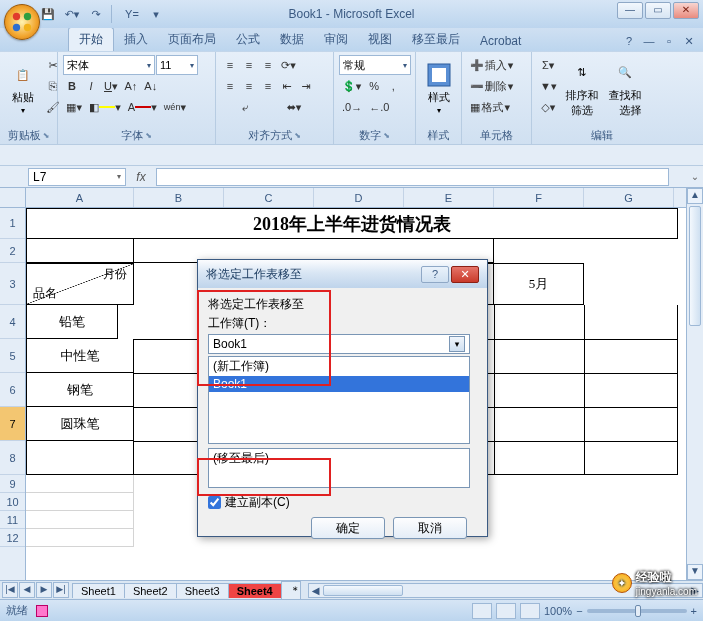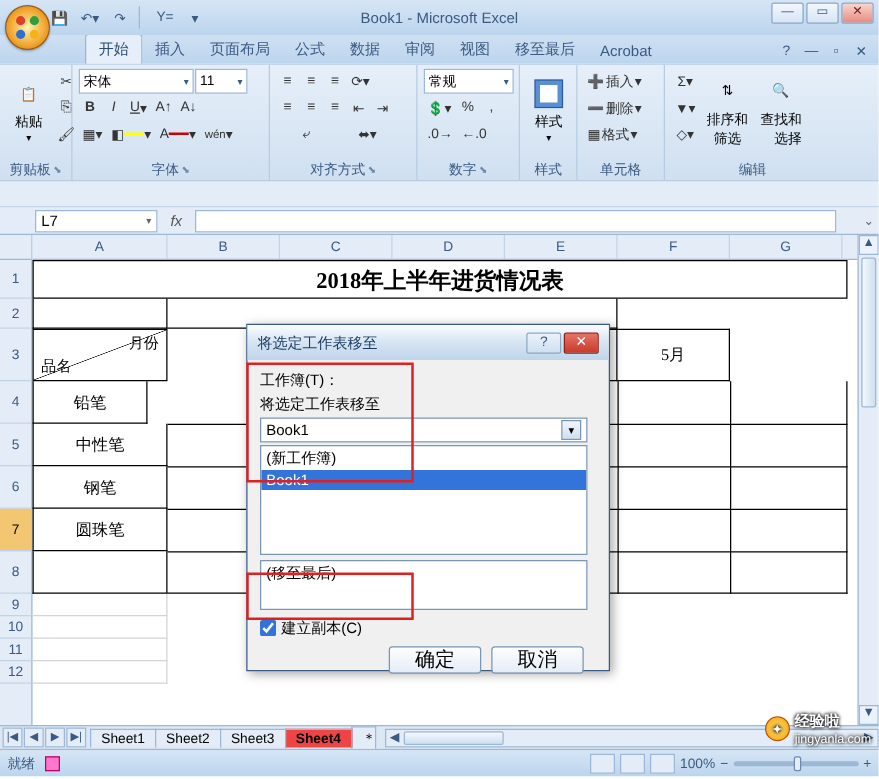--- a/index.html
+++ b/index.html
@@ -100,21 +100,21 @@
 .dlg-label { margin:2px 0;}
 .dlg-combo { width:262px; height:20px; border:1px solid #7a96b5; background:#fff; display:flex; align-items:center; padding:0 4px; margin-bottom:2px;}
 .dlg-combo .dd { margin-left:auto; width:16px; height:16px; border:1px solid #7a96b5; background:linear-gradient(#f0f5fb,#cfe0f1); text-align:center; font-size:9px; line-height:14px;}
 .dlg-list { width:262px; height:88px; border:1px solid #7a96b5; background:#fff; overflow:hidden; font-family:SimSun;}
 .dlg-list .item { padding:1px 4px;}
 .dlg-list .item.sel { background:#3374db; color:#fff;}
 .dlg-list2 { width:262px; height:40px; border:1px solid #7a96b5; background:#fff; margin-top:4px; font-family:SimSun; padding:1px 4px;}
 .dlg-check { margin-top:6px; display:flex; align-items:center; gap:4px;}
 .dlg-check input { width:13px; height:13px; accent-color:#3374db;}
 .dlg-ftr { display:flex; justify-content:flex-end; gap:8px; padding:6px 10px 0;}
-.dlg-btn { width:74px; height:22px; border:1px solid #7a96b5; background:linear-gradient(#fdfdfe,#e4edf7); border-radius:3px; font-size:16px;}
+.dlg-btn { width:74px; height:22px; border:1px solid #7a96b5; background:linear-gradient(#fdfdfe,#e4edf7); border-radius:3px; font-size:12px;}
 .redbox { position:absolute; border:2px solid #e02020; pointer-events:none; z-index:25;}
 
 
 .vsb { position:absolute; right:0; top:0; bottom:0; width:17px; background:#e4edf7; border-left:1px solid #9db8d6;}
 .vsb .ab { height:16px; text-align:center; font-size:10px; color:#3b5a82; border:1px solid #9db8d6; background:#eaf2fb;}
 .vsb .track { position:absolute; top:16px; bottom:16px; left:0; right:0;}
 .vsb .thumb { position:absolute; top:2px; left:2px; right:2px; height:120px; background:linear-gradient(90deg,#f3f8fd,#cfe0f1); border:1px solid #9db8d6; border-radius:2px;}
 
 
 .watermark { position:absolute; right:6px; bottom:26px; z-index:30; color:#fff; font-size:12px; text-shadow:0 0 3px #000,0 0 3px #000; display:flex; align-items:center; gap:4px;}
@@ -449,22 +449,22 @@
 
 <div class="dialog">
   <div class="dlg-title">
     <span>将选定工作表移至</span>
     <div class="dbtns">
       <div class="dbt help">?</div>
       <div class="dbt xbt">✕</div>
     </div>
   </div>
   <div class="dlg-body">
+    <div class="dlg-label">将选定工作表移至</div>
     <div class="dlg-label">工作簿(T)：</div>
-    <div class="dlg-label">将选定工作表移至</div>
     <div class="dlg-combo">
       <span>Book1</span>
         <div class="dd">▾</div>
     </div>
     <div class="dlg-list">
       <div class="item">(新工作簿)</div>
       <div class="item sel">Book1</div>
     </div>
     <div class="dlg-list2">
       <span>(移至最后)</span>

